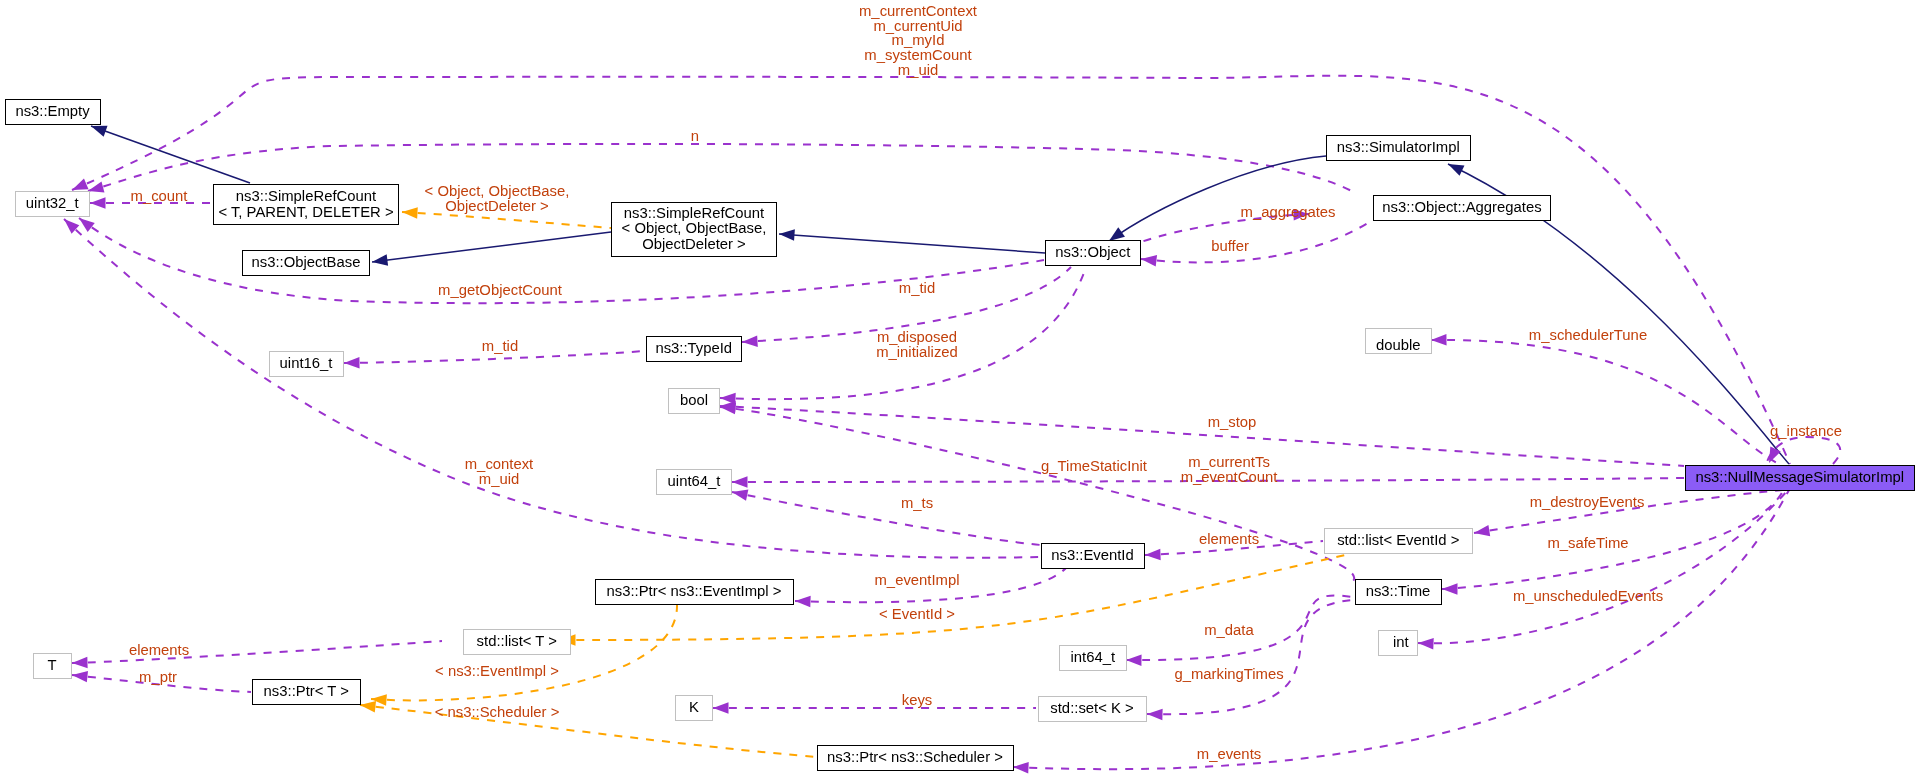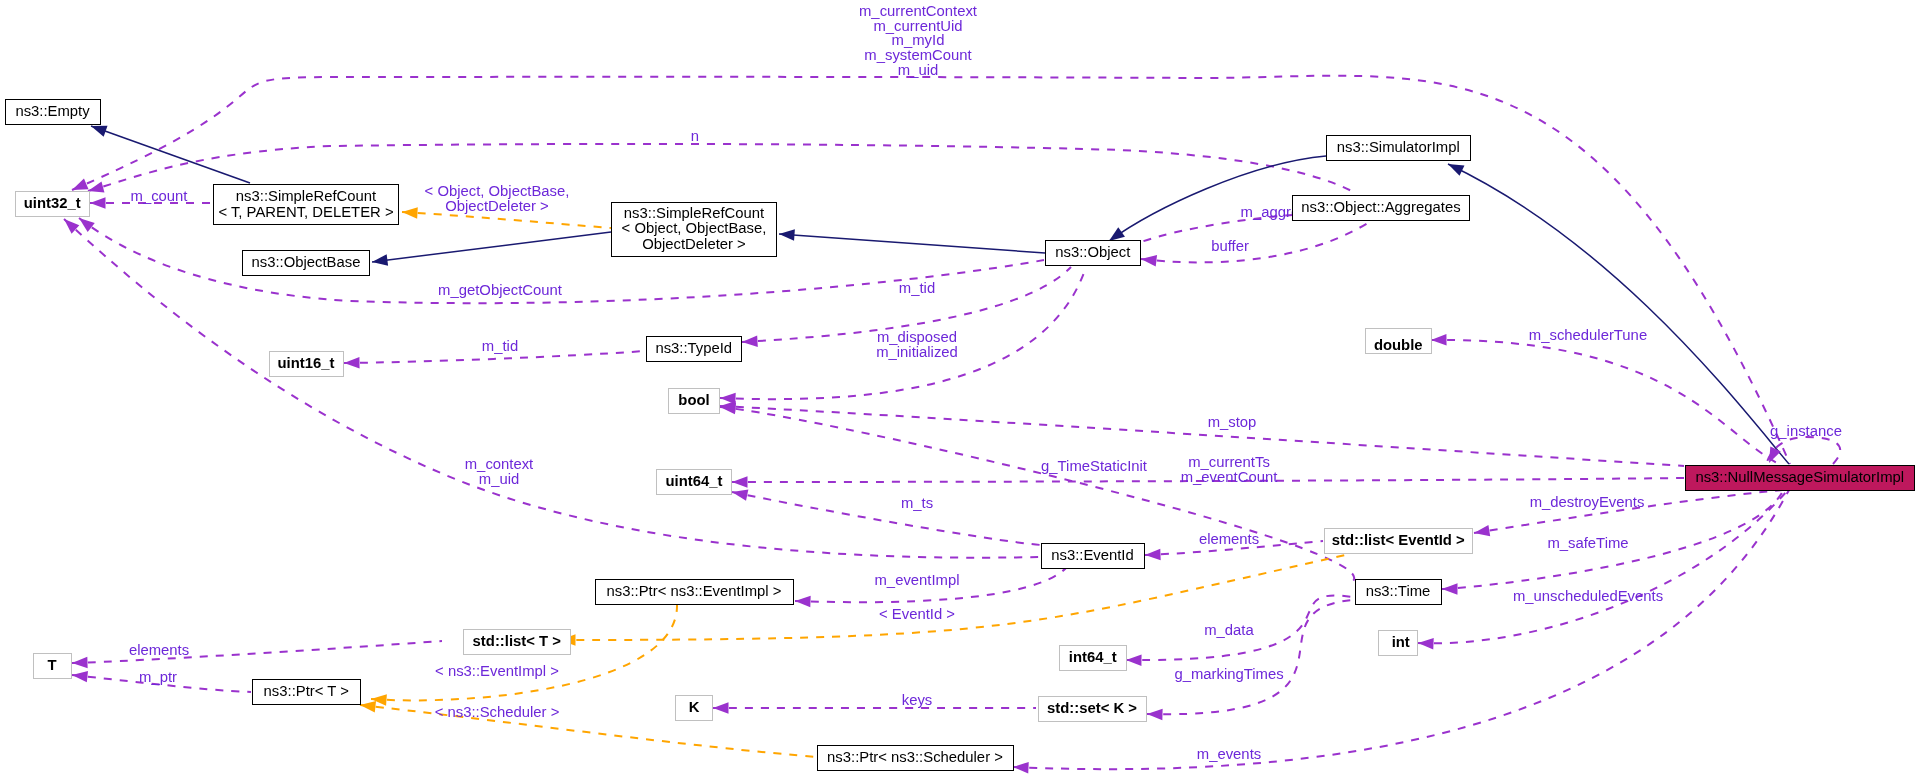--- a/index.html
+++ b/index.html
@@ -4,23 +4,23 @@
 <title>ns3::NullMessageSimulatorImpl Collaboration diagram</title>
 <style>
   html,body{margin:0;padding:0;background:#ffffff;}
   #diagram{position:relative;width:1920px;height:777px;background:#ffffff;overflow:hidden;
     font-family:"Liberation Sans",sans-serif;-webkit-font-smoothing:antialiased;}
   #edge-layer{position:absolute;left:0;top:0;width:1920px;height:777px;}
   .node{position:absolute;box-sizing:border-box;display:flex;flex-direction:column;
     align-items:center;justify-content:center;text-align:center;background:#ffffff;
     font-size:14.85px;color:#000;line-height:15.05px;white-space:pre;}
   .node.dark{border:1.2px solid #000000;}
-  .node.light{border:1px solid #c0c0c0;font-weight:bold;}
-  .node.hl{border:1.2px solid #000000;background:#be185d;}
-  .elabel{position:absolute;font-size:14.85px;color:#6d28d9;white-space:pre;text-align:center;
+  .node.light{border:1px solid #c0c0c0;}
+  .node.hl{border:1.2px solid #000000;background:#8b5cf6;}
+  .elabel{position:absolute;font-size:14.85px;color:#c2410c;white-space:pre;text-align:center;
     line-height:14.7px;transform:translate(-50%,-50%);}
   .elabel div{white-space:pre;}
 </style>
 </head>
 <body>
 
 <div id="diagram">
   <svg id="edge-layer" viewBox="0 0 1920 777">
       <g>
         <path d="M 72,190 C 344,73 160,77 400,77 C 700,76.5 1000,77 1200,78 C 1437,78 1595,22 1790,464" fill="none" stroke="#9a32cd" stroke-width="2" stroke-dasharray="8,8" stroke-linecap="butt"></path>
@@ -198,21 +198,21 @@
     <div class="elabel" style="left: 497px; top: 712px;"><div>&lt; ns3::Scheduler &gt;</div></div>
     <div class="elabel" style="left: 917px; top: 580px;"><div>m_eventImpl</div></div>
     <div class="elabel" style="left: 1806px; top: 431px;"><div>g_instance</div></div>
     <div class="node dark" title="ns3::Empty" style="left: 4.5px; top: 98.5px; width: 96px; height: 26px;"><div>ns3::Empty</div></div>
     <div class="node light" title="uint32_t" style="left: 14.5px; top: 190.5px; width: 75.5px; height: 26px;"><div>uint32_t</div></div>
     <div class="node dark" title="ns3::SimpleRefCount &lt; T, PARENT, DELETER &gt;" style="left: 213px; top: 184px; width: 186px; height: 41px;"><div>ns3::SimpleRefCount</div><div>&lt; T, PARENT, DELETER &gt;</div></div>
     <div class="node dark" title="ns3::ObjectBase" style="left: 242px; top: 249.5px; width: 128px; height: 26px;"><div>ns3::ObjectBase</div></div>
     <div class="node dark" title="ns3::SimpleRefCount &lt; Object, ObjectBase, ObjectDeleter &gt;" style="left: 611px; top: 201.5px; width: 166px; height: 55px;"><div>ns3::SimpleRefCount</div><div>&lt; Object, ObjectBase,</div><div>ObjectDeleter &gt;</div></div>
     <div class="node dark" title="ns3::Object" style="left: 1045px; top: 240px; width: 95.5px; height: 26px;"><div>ns3::Object</div></div>
     <div class="node dark" title="ns3::SimulatorImpl" style="left: 1325.5px; top: 134.5px; width: 145.5px; height: 26px;"><div>ns3::SimulatorImpl</div></div>
-    <div class="node dark" title="ns3::Object::Aggregates" style="left: 1292px; top: 195px; width: 178px; height: 26px;"><div>ns3::Object::Aggregates</div></div>
+    <div class="node dark" title="ns3::Object::Aggregates" style="left: 1373px; top: 195px; width: 178px; height: 26px;"><div>ns3::Object::Aggregates</div></div>
     <div class="node hl" title="ns3::NullMessageSimulatorImpl" style="left: 1685px; top: 464.5px; width: 229.5px; height: 26px;"><div>ns3::NullMessageSimulatorImpl</div></div>
     <div class="node light" title="uint16_t" style="left: 268.5px; top: 350.5px; width: 75px; height: 26px;"><div>uint16_t</div></div>
     <div class="node dark" title="ns3::TypeId" style="left: 646px; top: 336px; width: 95.5px; height: 26px;"><div>ns3::TypeId</div></div>
     <div class="node light" title="bool" style="left: 668px; top: 388px; width: 52px; height: 26px;"><div>bool</div></div>
     <div class="node light" title="uint64_t" style="left: 656px; top: 469px; width: 76px; height: 26px;"><div>uint64_t</div></div>
     <div class="node light" title="double" style="left: 1364.5px; top: 328px; width: 67.5px; height: 26px; justify-content: flex-end;"><div>double</div></div>
     <div class="node dark" title="ns3::EventId" style="left: 1040.5px; top: 542.5px; width: 104px; height: 26px;"><div>ns3::EventId</div></div>
     <div class="node light" title="std::list&lt; EventId &gt;" style="left: 1323.5px; top: 528px; width: 149.5px; height: 26px;"><div>std::list&lt; EventId &gt;</div></div>
     <div class="node dark" title="ns3::Time" style="left: 1354.5px; top: 579px; width: 87px; height: 26px;"><div>ns3::Time</div></div>
     <div class="node light" title="int" style="left: 1378px; top: 629.5px; width: 39.5px; height: 26px; padding-left: 6px;"><div>int</div></div>

